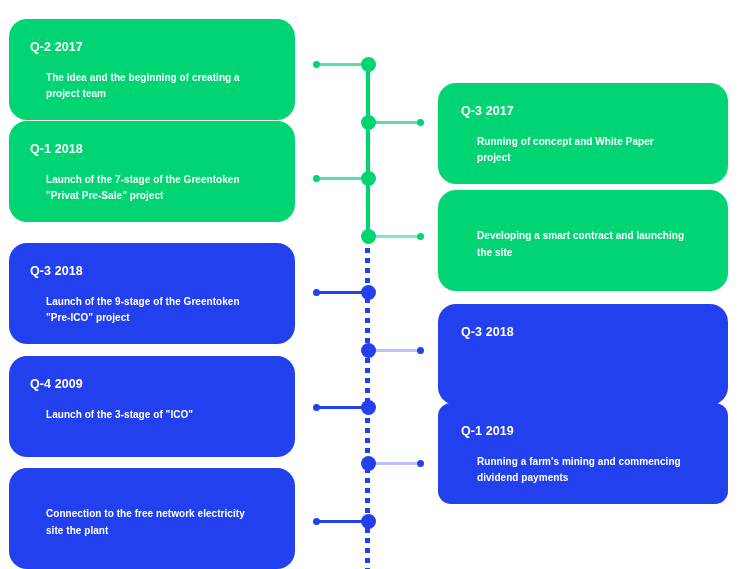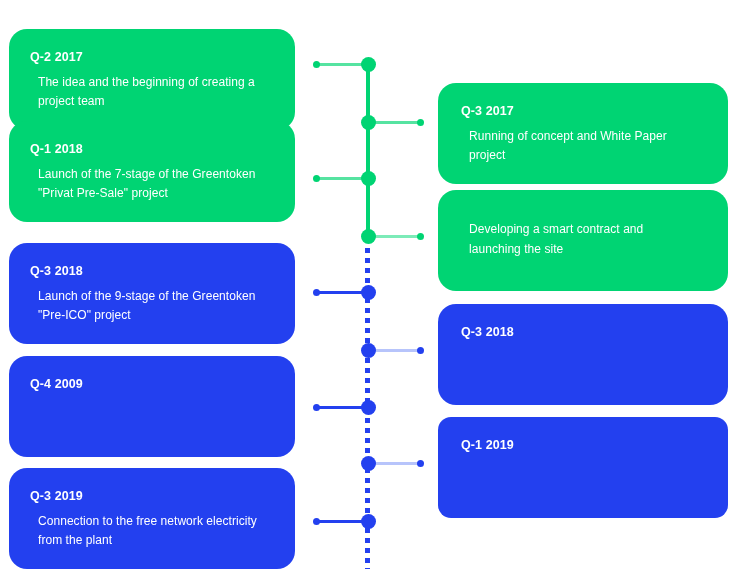--- a/index.html
+++ b/index.html
@@ -101,40 +101,40 @@
   .card-title {
     color: #ffffff;
     font-size: 12.5px;
     font-weight: bold;
     letter-spacing: 0.1px;
     margin: 0 0 9px 0;
     line-height: 1;
   }
   .card-desc {
     color: #ffffff;
-    font-size: 12px;
-    font-weight: normal;
+    font-size: 10px;
+    font-weight: bold;
     line-height: 1.65;
-    margin: 8px;
+    margin: 16px;
     letter-spacing: 0.05px;
   }
 </style>
 </head>
 <body>
 
 <div id="roadmap">
 
   <div class="spine spine-solid"></div>
   <div class="spine spine-dotted"></div>
 
   <div id="generated-layer">
       <div class="arm green" style="top: 64px; left: 316px; width: 52px;"></div>
       <div class="tip green" style="top: 64px; left: 316px;"></div>
       <div class="node green" style="top: 64px;"></div>
-      <div class="card green left" style="top: 29px;">
+      <div class="card green left" style="top: 19px;">
         <div class="card-title">Q-2 2017</div>
         <div class="card-desc">The idea and the beginning of creating a project team</div>
       </div>
       <div class="arm green" style="top: 122px; left: 368px; width: 52px;"></div>
       <div class="tip green" style="top: 122px; left: 420px;"></div>
       <div class="node green" style="top: 122px;"></div>
       <div class="card green right" style="top: 83px;">
         <div class="card-title">Q-3 2017</div>
         <div class="card-desc">Running of concept and White Paper project</div>
       </div>
@@ -162,29 +162,30 @@
       <div class="tip blue" style="top: 350px; left: 420px;"></div>
       <div class="node blue" style="top: 350px;"></div>
       <div class="card blue right" style="top: 304px;">
         <div class="card-title">Q-3 2018</div>
       </div>
       <div class="arm blue" style="top: 407px; left: 316px; width: 52px;"></div>
       <div class="tip blue" style="top: 407px; left: 316px;"></div>
       <div class="node blue" style="top: 407px;"></div>
       <div class="card blue left" style="top: 356px;">
         <div class="card-title">Q-4 2009</div>
+        <div class="card-desc">Launch of the 3-stage of "ICO"</div>
       </div>
       <div class="arm blue faded" style="top: 463px; left: 368px; width: 52px;"></div>
       <div class="tip blue" style="top: 463px; left: 420px;"></div>
       <div class="node blue" style="top: 463px;"></div>
-      <div class="card blue right" style="top: 417px; border-radius: 13px;">
+      <div class="card blue right" style="top: 403px; border-radius: 13px;">
         <div class="card-title">Q-1 2019</div>
+        <div class="card-desc">Running a farm's mining and commencing dividend payments</div>
       </div>
       <div class="arm blue" style="top: 521px; left: 316px; width: 52px;"></div>
       <div class="tip blue" style="top: 521px; left: 316px;"></div>
       <div class="node blue" style="top: 521px;"></div>
       <div class="card blue left" style="top: 468px;">
-        <div class="card-title">Q-3 2019</div>
-        <div class="card-desc">Connection to the free network electricity from the plant</div>
+        <div class="card-desc">Connection to the free network electricity site the plant</div>
       </div>
     </div>
 
 </div>
 
 </body></html>

